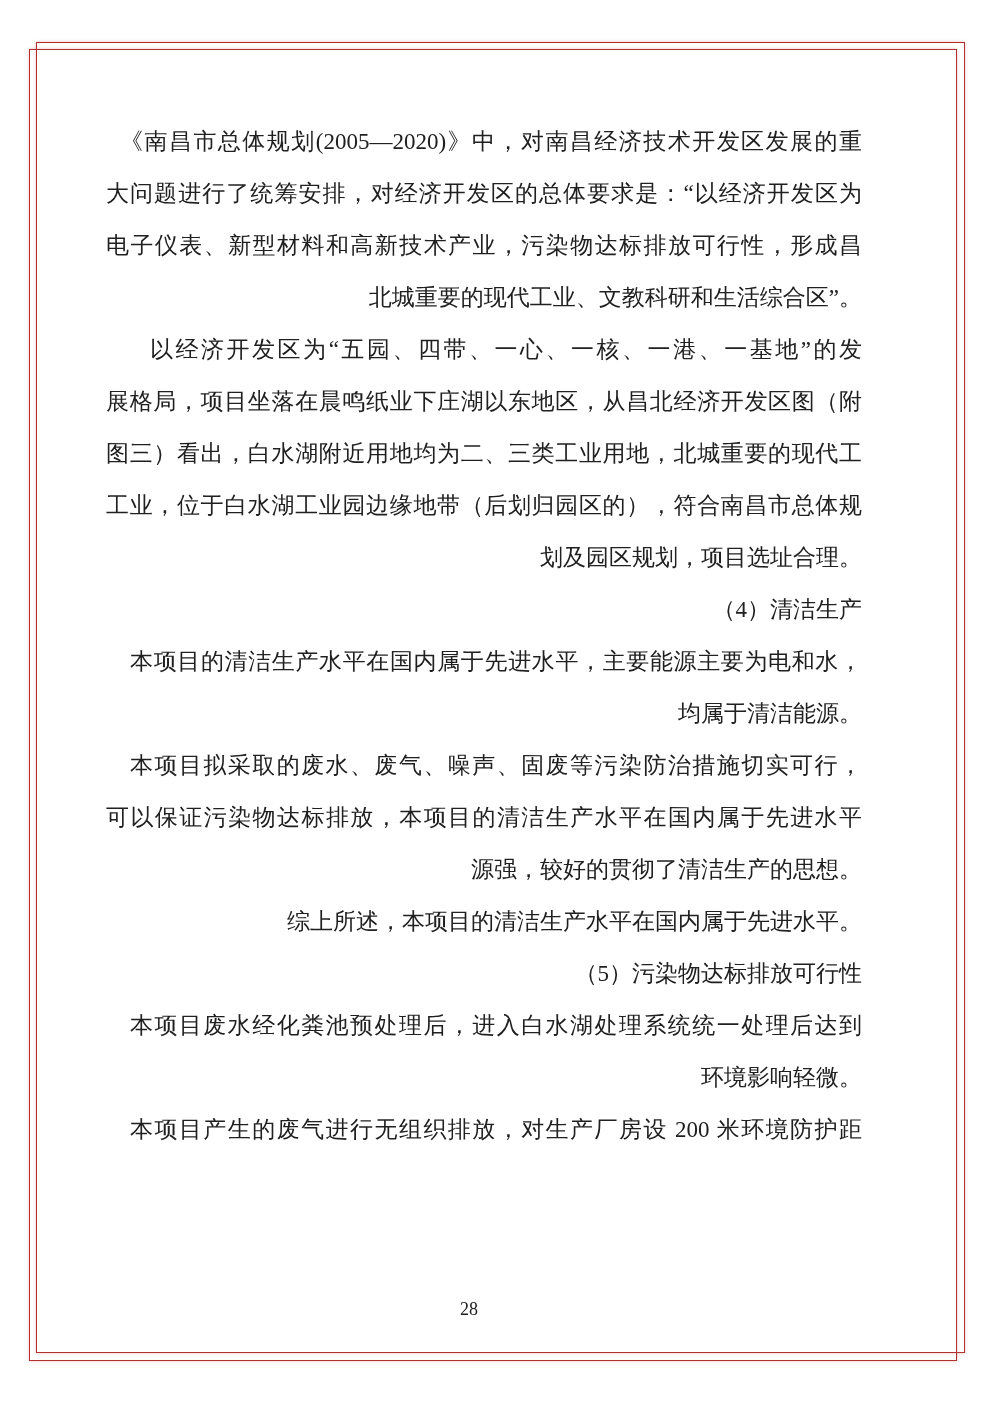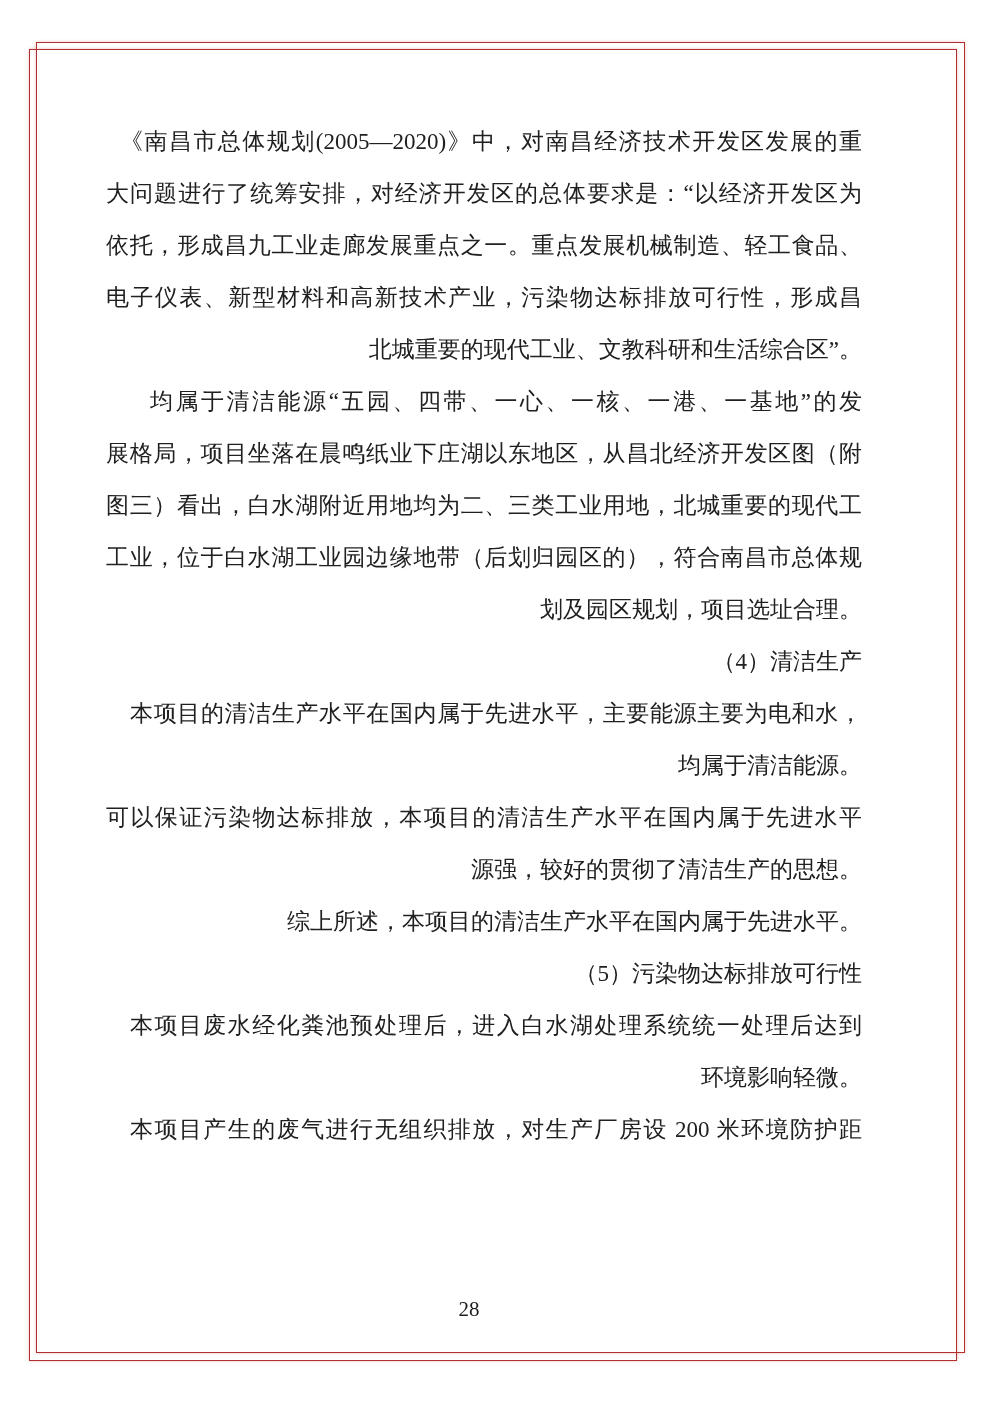--- a/index.html
+++ b/index.html
@@ -48,48 +48,48 @@
   .ind-p1 { padding-left: 14px; }  
   .ind-1  { padding-left: 24px; }  
   .ind-2  { padding-left: 44px; }  
 
   #page-number {
     position: absolute;
     left: 91px;
     top: 1294px;
     width: 756px;
     text-align: center;
-    font-size: 21px;
+    font-size: 18px;
     line-height: 30px;
     color: var(--text, #202020);
     font-family: Liberation Serif, serif;
   }
 </style>
 </head>
 <body>
 
 <div id="page">
 
   <div class="frame frame-a"></div>
   <div class="frame frame-b"></div>
 
   <div id="text-block">
     <div class="line ind-p1 fill">《南昌市总体规划(2005—2020)》中，对南昌经济技术开发区发展的重</div>
     <div class="line fill">大问题进行了统筹安排，对经济开发区的总体要求是：“以经济开发区为</div>
-    <div class="line fill">依托，形成昌九工业走廊发展重点之一。重点发展机械制造、轻工食品、</div>
     <div class="line fill">电子仪表、新型材料和高新技术产业，污染物达标排放可行性，形成昌</div>
     <div class="line">北城重要的现代工业、文教科研和生活综合区”。</div>
-    <div class="line ind-2 fill">均属于清洁能源“五园、四带、一心、一核、一港、一基地”的发</div>
+    <div class="line ind-2 fill">以经济开发区为“五园、四带、一心、一核、一港、一基地”的发</div>
     <div class="line fill">展格局，项目坐落在晨鸣纸业下庄湖以东地区，从昌北经济开发区图（附</div>
     <div class="line fill">图三）看出，白水湖附近用地均为二、三类工业用地，北城重要的现代工业</div>
     <div class="line fill">工业，位于白水湖工业园边缘地带（后划归园区的），符合南昌市总体规</div>
     <div class="line">划及园区规划，项目选址合理。</div>
     <div class="line ind-1">（4）清洁生产</div>
     <div class="line ind-1 fill">本项目的清洁生产水平在国内属于先进水平，主要能源主要为电和水，</div>
     <div class="line">均属于清洁能源。</div>
+    <div class="line ind-1 fill">本项目拟采取的废水、废气、噪声、固废等污染防治措施切实可行，</div>
     <div class="line fill">可以保证污染物达标排放，本项目的清洁生产水平在国内属于先进水平</div>
     <div class="line">源强，较好的贯彻了清洁生产的思想。</div>
     <div class="line ind-1">综上所述，本项目的清洁生产水平在国内属于先进水平。</div>
     <div class="line ind-1">（5）污染物达标排放可行性</div>
     <div class="line ind-1 fill">本项目废水经化粪池预处理后，进入白水湖处理系统统一处理后达到</div>
     <div class="line">环境影响轻微。</div>
     <div class="line ind-1 fill">本项目产生的废气进行无组织排放，对生产厂房设 200 米环境防护距</div>
   </div>
 
   <div id="page-number">28</div>

